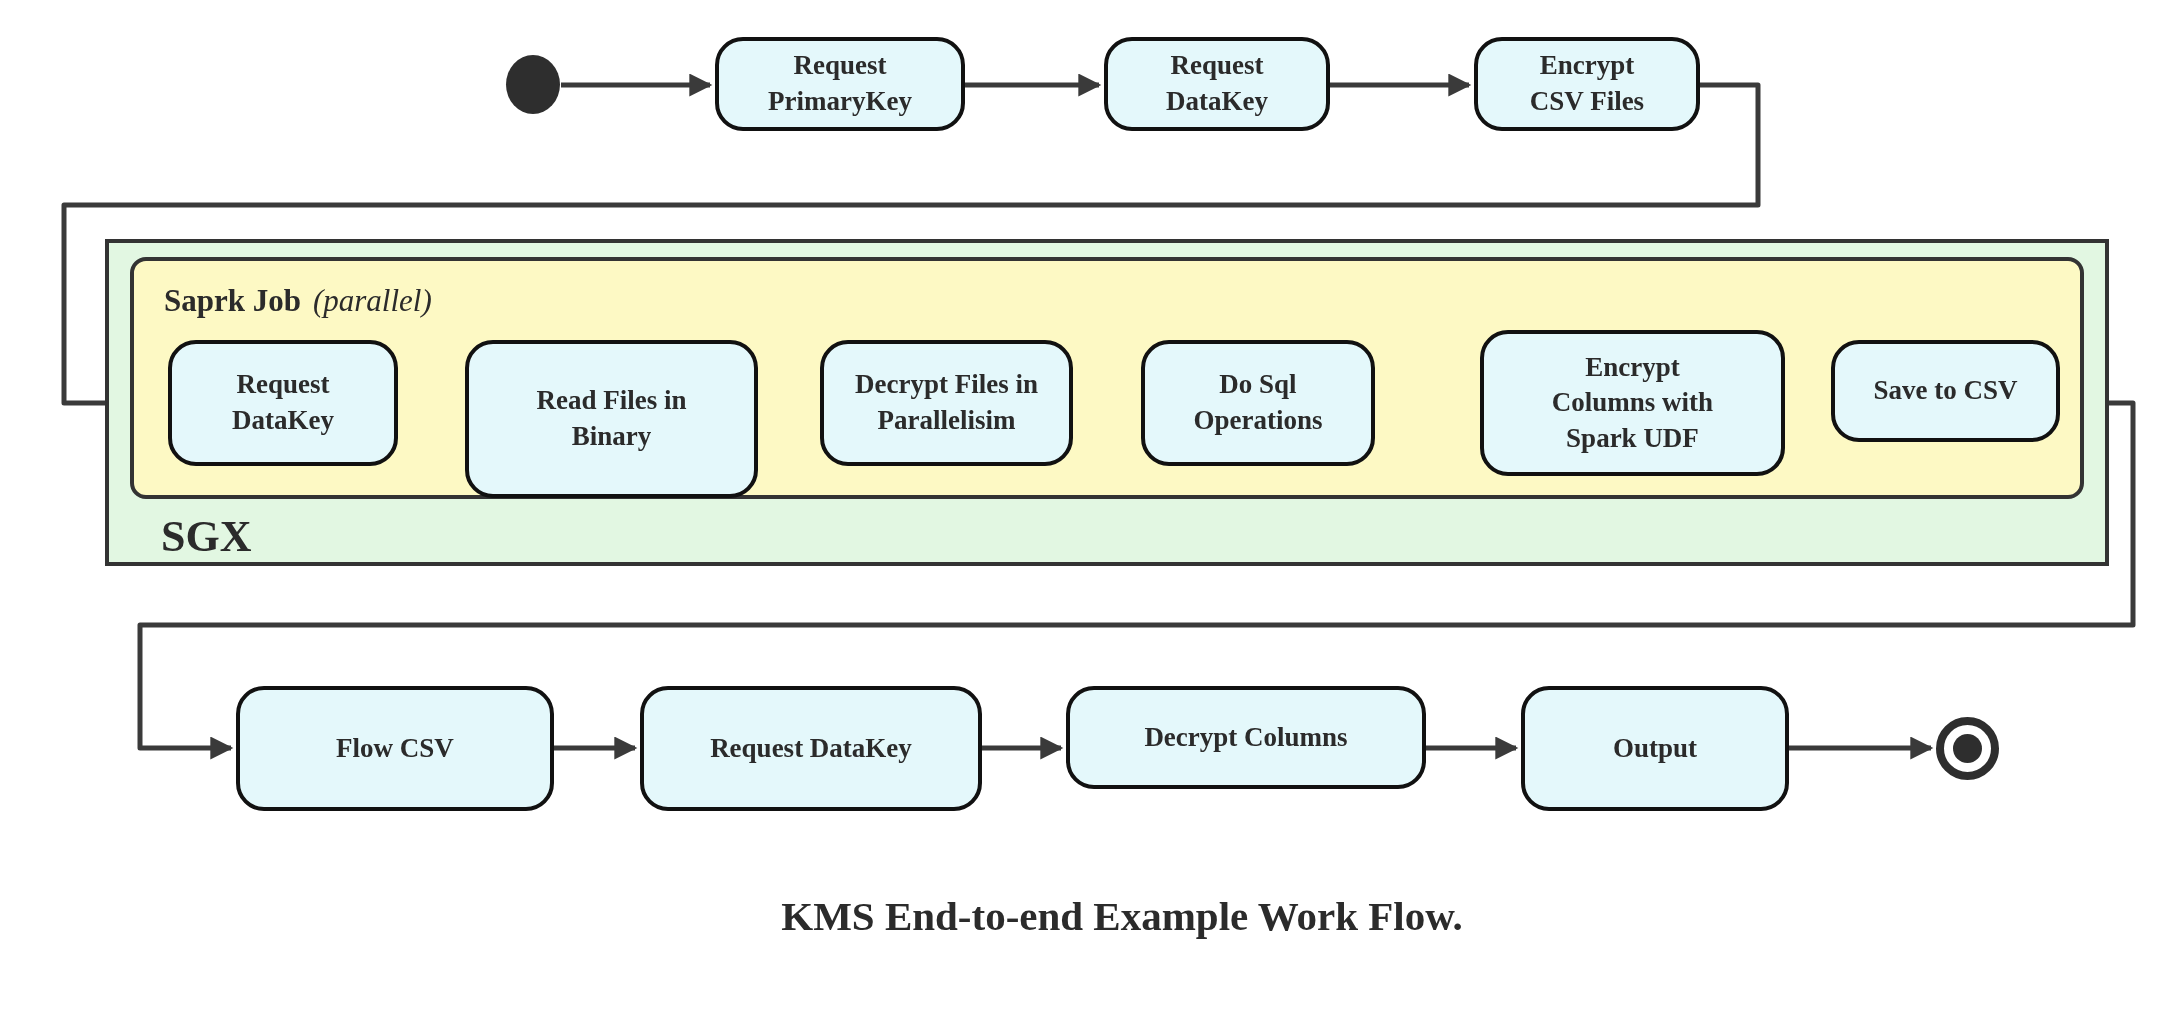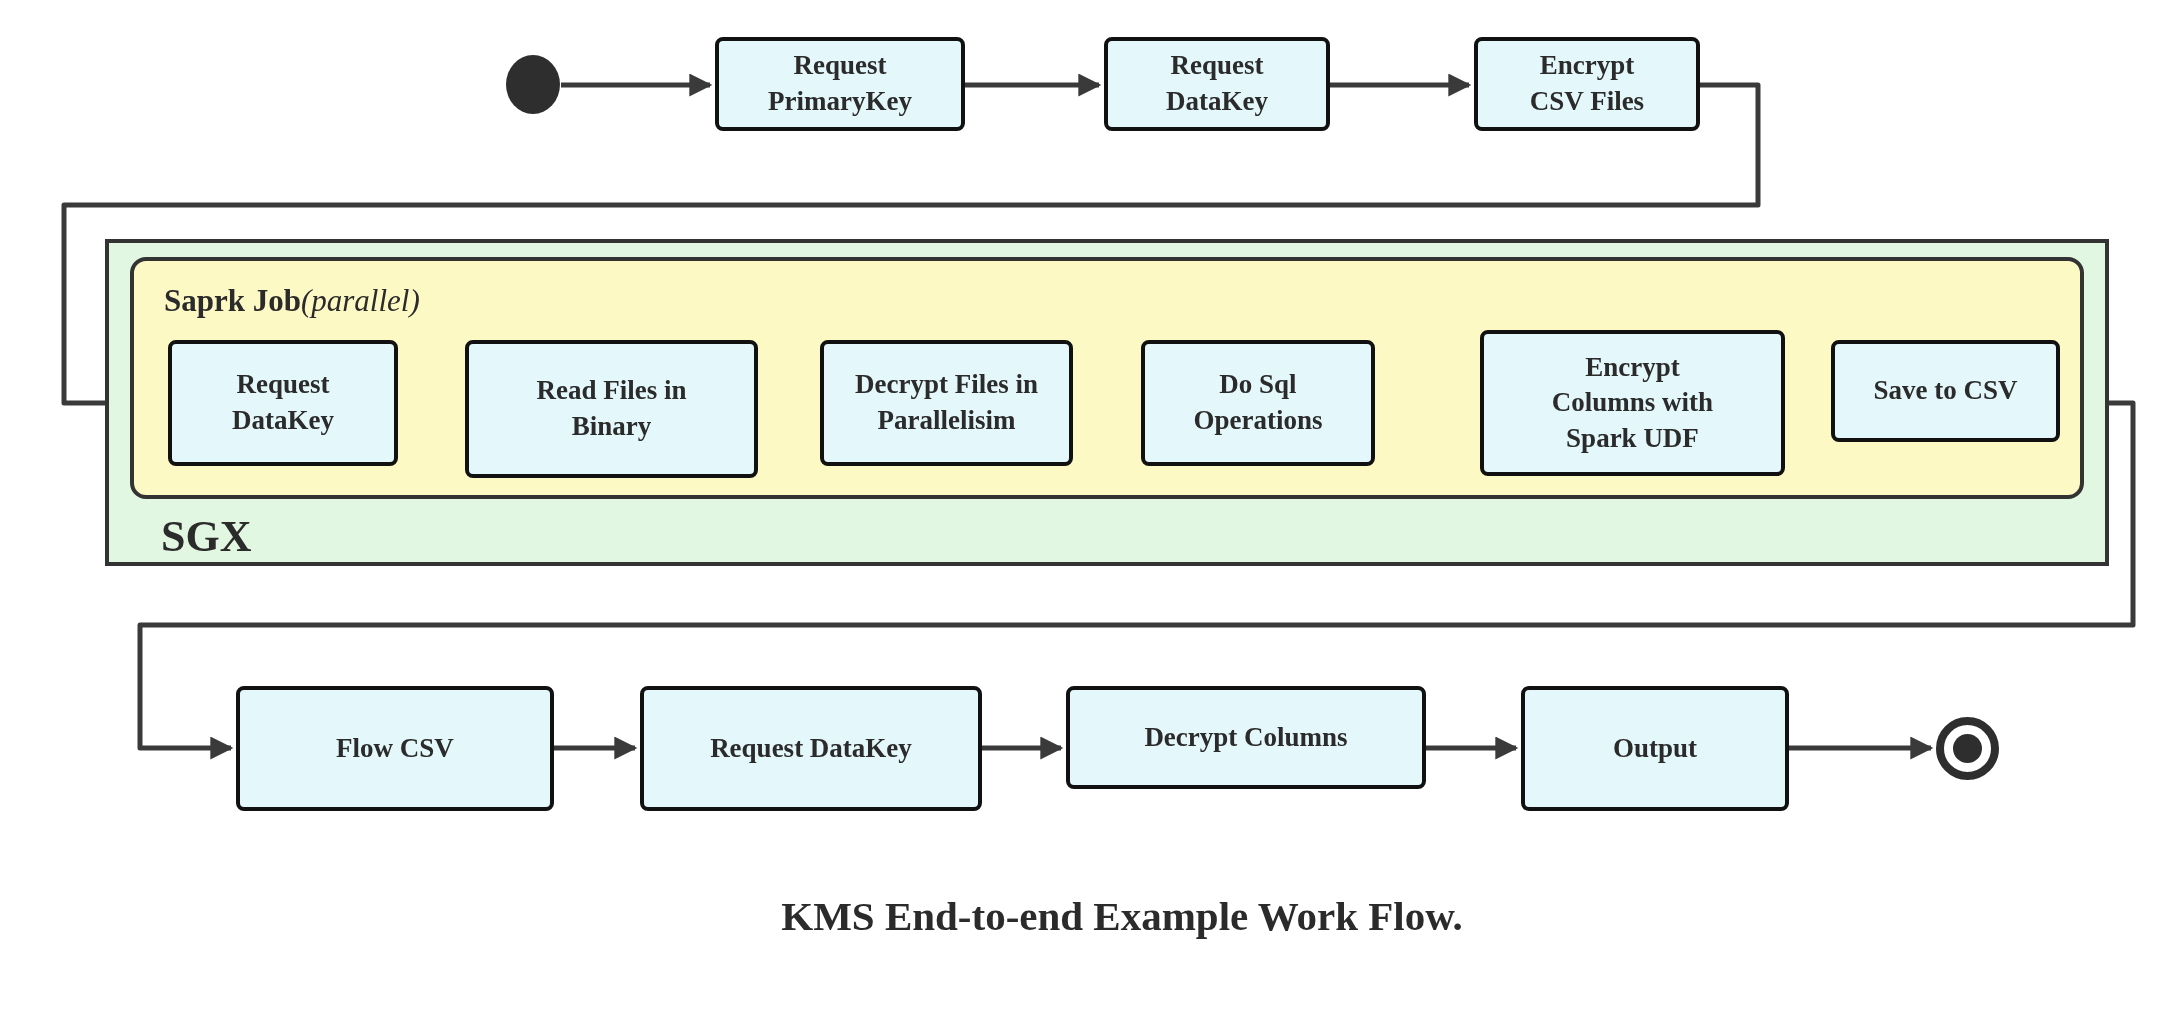--- a/index.html
+++ b/index.html
@@ -26,21 +26,21 @@
     fill: none;
     stroke: var(--edge-color, #3a3a3a);
     stroke-width: 5;
     stroke-linejoin: round;
   }
   .node {
     position: absolute;
     box-sizing: border-box;
     background: var(--node-fill, #e4f8fb);
     border: 4px solid var(--node-border, #111111);
-    border-radius: 8px;
+    border-radius: 28px;
     display: flex;
     align-items: center;
     justify-content: center;
     text-align: center;
   }
   .node-label {
     font-weight: bold;
     font-size: 27px;
     line-height: 1.32;
     white-space: pre-line;
@@ -55,20 +55,21 @@
   #spark-container { background: var(--spark-fill, #fdf9c4); border-radius: 16px; }
   .container-label {
     position: absolute;
     font-weight: bold;
     white-space: nowrap;
   }
   #spark-label { left: 30px; top: 22px; font-size: 31px; }
   #spark-label .lbl-italic {
     font-weight: normal;
     font-style: italic;
+    margin-left: 12px;
     font-size: 31px;
   }
   #sgx-label { left: 52px; top: 268px; font-size: 44px; }
   .start-node {
     position: absolute;
     left: 506px; top: 55px;
     width: 54px; height: 59px;
     background: #2e2e2e;
     border-radius: 50%;
   }
@@ -147,21 +148,21 @@
   </div>
   <div class="node" style="left:1474px; top:37px; width:226px; height:94px">
     <span class="node-label">Encrypt
 CSV Files</span>
   </div>
 
   <div class="node" style="left:168px; top:340px; width:230px; height:126px">
     <span class="node-label">Request
 DataKey</span>
   </div>
-  <div class="node" style="left:465px; top:340px; width:293px; height:138px">
+  <div class="node" style="left:465px; top:340px; width:293px; height:158px">
     <span class="node-label">Read Files in
 Binary</span>
   </div>
   <div class="node" style="left:820px; top:340px; width:253px; height:126px">
     <span class="node-label">Decrypt Files in
 Parallelisim</span>
   </div>
   <div class="node" style="left:1141px; top:340px; width:234px; height:126px">
     <span class="node-label">Do Sql
 Operations</span>

